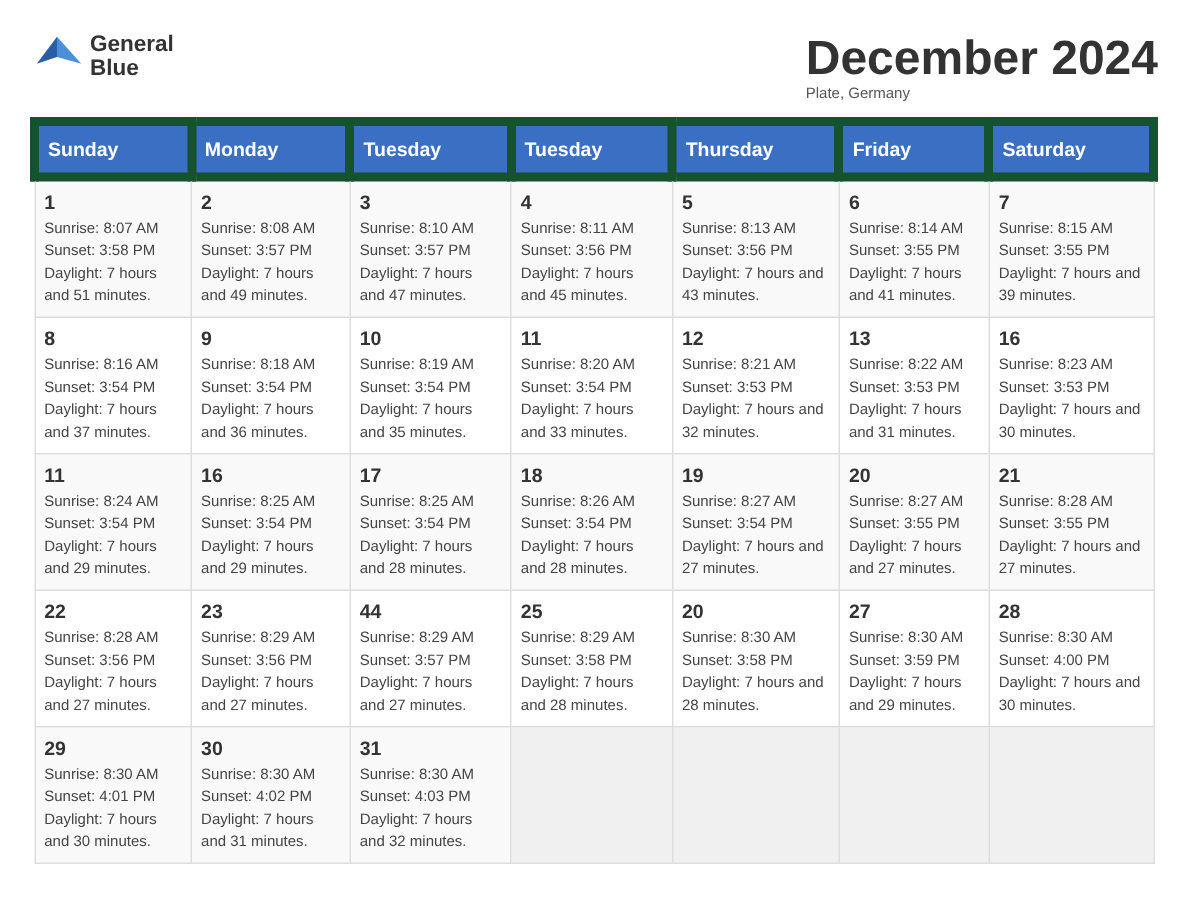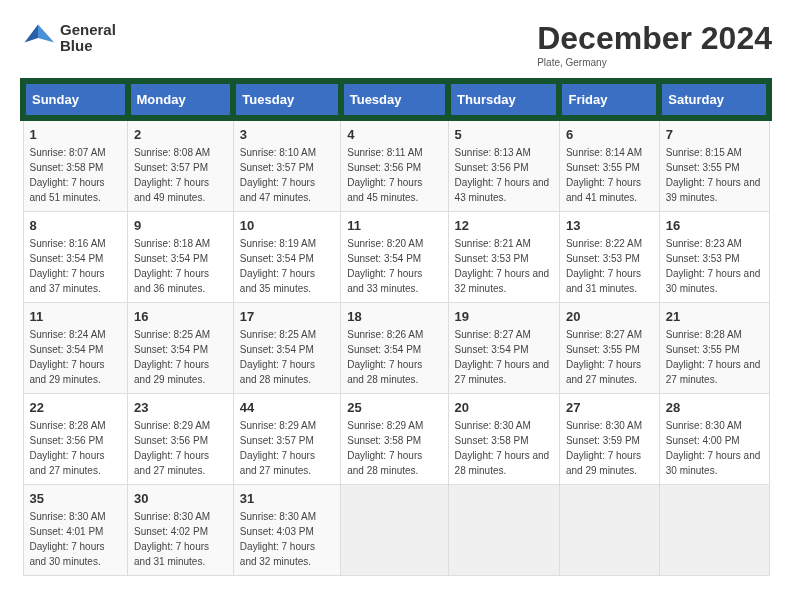--- a/index.html
+++ b/index.html
@@ -351,21 +351,21 @@
           <span class="day-num">28</span>
           <div class="day-detail">
             Sunrise: 8:30 AM<br>
             Sunset: 4:00 PM<br>
             Daylight: 7 hours and 30 minutes.
           </div>
         </td>
       </tr>
       <tr>
         <td>
-          <span class="day-num">35</span>
+          <span class="day-num">29</span>
           <div class="day-detail">
             Sunrise: 8:30 AM<br>
             Sunset: 4:01 PM<br>
             Daylight: 7 hours and 30 minutes.
           </div>
         </td>
         <td>
           <span class="day-num">30</span>
           <div class="day-detail">
             Sunrise: 8:30 AM<br>

